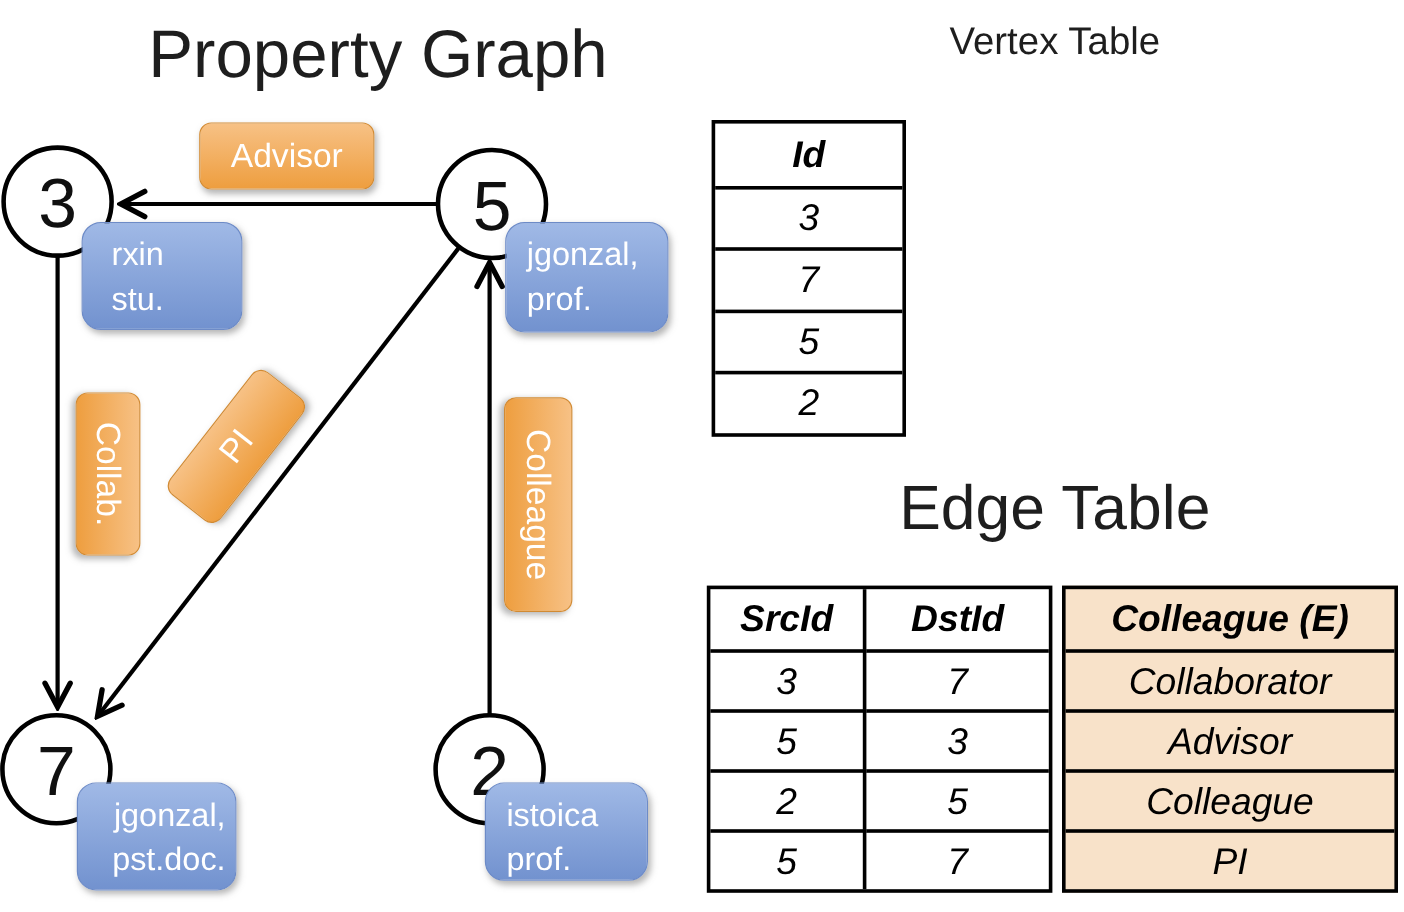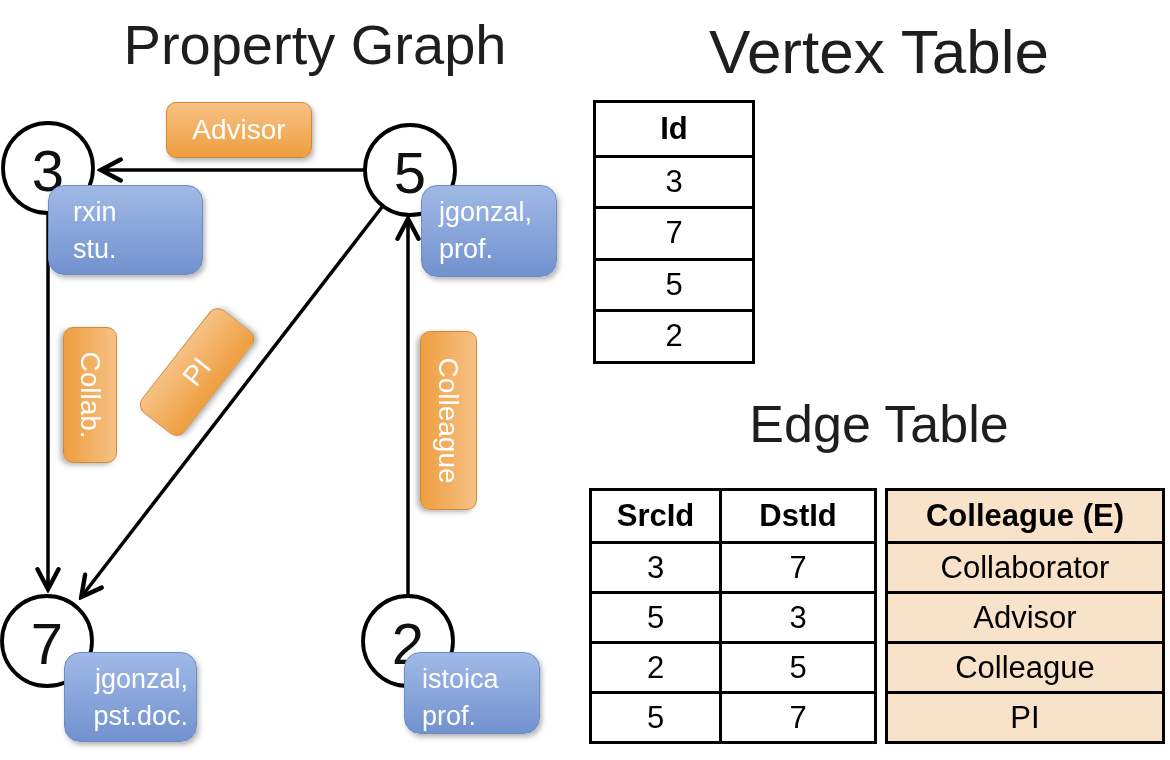--- a/index.html
+++ b/index.html
@@ -6,21 +6,21 @@
   body { background:#ffffff; }
   .canvas {
     position:relative; width:1170px; height:760px; background:#ffffff;
     font-family:"Liberation Sans","DejaVu Sans",sans-serif; overflow:hidden;
   }
   .title {
     position:absolute; text-align:center; color:#1e1e1e;
     font-weight:300; letter-spacing:0px; white-space:nowrap;
   }
   .pg-title   { left:0;   width:580px; top:12px;  font-size:56px;margin-left:25px; }
-  .vt-title   { left:593px; width:572px; top:16px;  font-size:62px; }
+  .vt-title   { left:593px; width:572px; top:16px;  font-size:32px; }
   .et-title   { left:593px; width:572px; top:394px; font-size:52px; }
 
   .graph-svg { position:absolute; left:0; top:0; }
   .edge { stroke:#000; stroke-width:3.5; fill:none; }
   .node { fill:#ffffff; stroke:#000; stroke-width:3.8; }
   .node-num {
     font-family:"Liberation Sans","DejaVu Sans",sans-serif;
     font-size:58px; font-weight:300; fill:#101010;
     text-anchor:middle; dominant-baseline:central;
   }
@@ -37,30 +37,30 @@
   .el-pi        { left:132px; top:345px; width:130px; height:54px; transform:rotate(-52deg); }
   .el-colleague { left:359px; top:392px; width:179px; height:57px; transform:rotate(90deg); }
 
   .vertex-label {
     position:absolute; color:#ffffff; font-size:27px; font-weight:300;
     background:linear-gradient(180deg,#a0b9e6 0%, #7292cf 100%);
     border:1px solid #6d8bc7; border-radius:16px;
     padding:8px 8px 0 17px; line-height:37px;
     box-shadow:2px 3px 5px rgba(110,110,110,0.5);
   }
-  .vl-rxin     { left:48px;  top:185px; width:155px; height:90px;padding-left:24px; }
+  .vl-rxin     { left:68px;  top:185px; width:134px; height:90px;padding-left:24px; }
   .vl-franklin { left:421px; top:185px; width:136px; height:92px; }
   .vl-jgonzal  { left:64px;  top:652px; width:133px; height:90px;text-align:right; }
   .vl-istoica  { left:404px; top:652px; width:136px; height:82px; }
   .vertex-label span { display:block; }
 
   .tableflex { position:absolute; display:flex; }
   .vtable { left:593px; top:100px; gap:9px; }
   .etable { left:589px; top:488px; gap:8px; }
-  .tcol { border:3px solid #000; background:#fff; }
+  .tcol { border:3px solid #000; background:#fff;font-style:italic; }
   .tcell {
     display:flex; align-items:center; justify-content:center;
     font-size:31px; color:#000; white-space:nowrap;
   }
   .vtable .tcell { height:51.5px; }
   .etable .tcell { height:50px; }
   .th { font-weight:bold; }
   .stack .tcell:not(:first-child) { border-top:3px solid #000; }
   .id-col   { width:162px; }
   .prop-v   { width:399px; background:#dbe4f4; }

